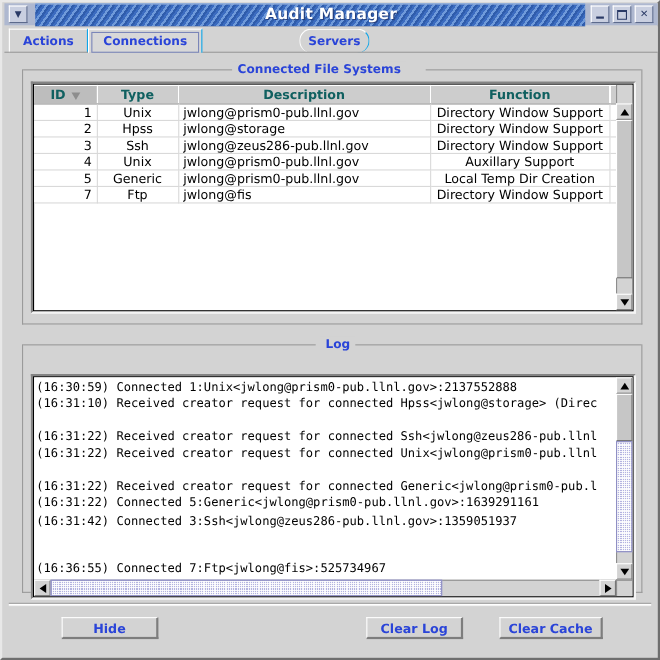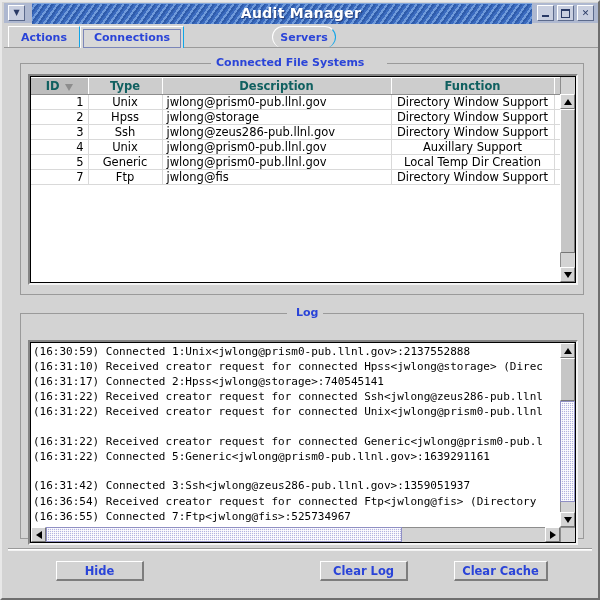--- a/index.html
+++ b/index.html
@@ -357,27 +357,25 @@
     <div class="gb-topline-l" style="left:0;width:266px;"></div>
     <div class="gb-topline-r" style="right:0;width:266px;"></div>
     <div class="gb-title" style="left:270px;">Log</div>
 
     <div class="sunken" style="left:7px;top:11px;width:550px;height:205px;margin-top:16px;">
       <div class="sunken-inner">
 
         <div style="position:absolute;left:0;top:0;right:15px;bottom:15px;overflow:hidden;background:#fff;">
           <div class="logtext" style="top:1px;">(16:30:59) Connected 1:Unix&lt;jwlong@prism0-pub.llnl.gov&gt;:2137552888</div>
           <div class="logtext" style="top:16px;">(16:31:10) Received creator request for connected Hpss&lt;jwlong@storage&gt; (Direc</div>
-          <div class="logtext" style="top:31px;">(16:31:17) Connected 2:Hpss&lt;jwlong@storage&gt;:740545141</div>
           <div class="logtext" style="top:46px;">(16:31:22) Received creator request for connected Ssh&lt;jwlong@zeus286-pub.llnl</div>
           <div class="logtext" style="top:61px;">(16:31:22) Received creator request for connected Unix&lt;jwlong@prism0-pub.llnl</div>
           <div class="logtext" style="top:91px;">(16:31:22) Received creator request for connected Generic&lt;jwlong@prism0-pub.l</div>
           <div class="logtext" style="top:106px;">(16:31:22) Connected 5:Generic&lt;jwlong@prism0-pub.llnl.gov&gt;:1639291161</div>
-          <div class="logtext" style="top:135px;">(16:31:42) Connected 3:Ssh&lt;jwlong@zeus286-pub.llnl.gov&gt;:1359051937</div>
-          <div class="logtext" style="top:151px;">(16:36:54) Received creator request for connected Ftp&lt;jwlong@fis&gt; (Directory </div>
+          <div class="logtext" style="top:123px;">(16:31:42) Connected 3:Ssh&lt;jwlong@zeus286-pub.llnl.gov&gt;:1359051937</div>
           <div class="logtext" style="top:166px;">(16:36:55) Connected 7:Ftp&lt;jwlong@fis&gt;:525734967</div>
         </div>
 
         <div class="vsb" style="bottom:15px;">
           <div class="sb-btn" style="left:-1px;top:0;">
             <span class="ar ar-up"></span>
           </div>
           <div class="thumb-plain" style="left:-1px;top:15px;width:15px;height:43px;"></div>
           <div class="thumb-purple" style="left:-1px;top:58px;width:15px;height:101px;"></div>
           <div class="sb-btn" style="left:-1px;bottom:0;">
@@ -399,21 +397,21 @@
 
       </div>
     </div>
   </div>
 
   <div class="hr-sep" style="left:6px;top:546px;width:584px;"></div>
   <div class="btnrow">
     <div class="btn" style="left:48px;width:88px;">
         <span>Hide</span>
       </div>
-    <div class="btn" style="left:312px;width:88px;">
+    <div class="btn" style="left:325px;width:88px;">
         <span>Clear Log</span>
       </div>
     <div class="btn" style="left:446px;width:94px;">
         <span>Clear Cache</span>
       </div>
   </div>
 
 </div>
 
 </body></html>

